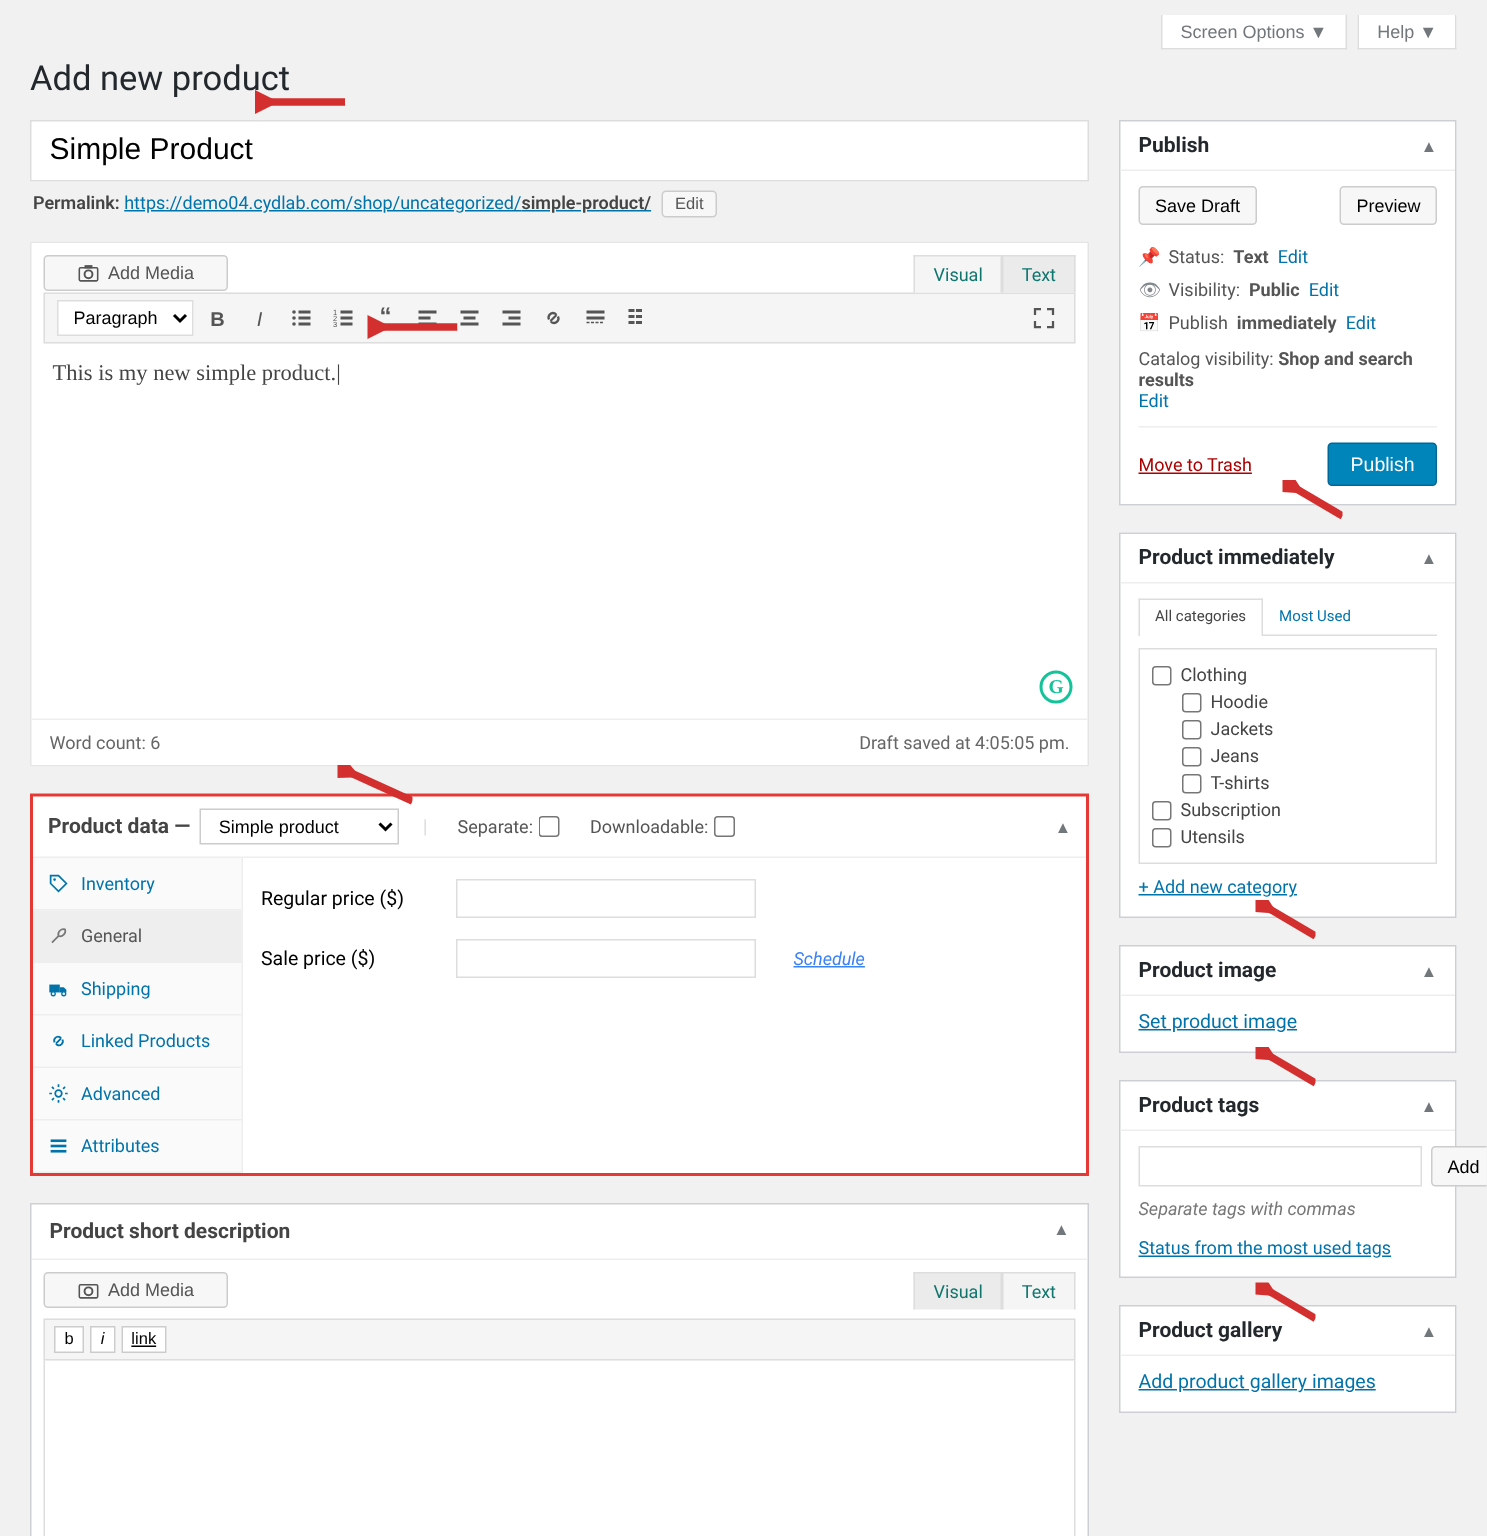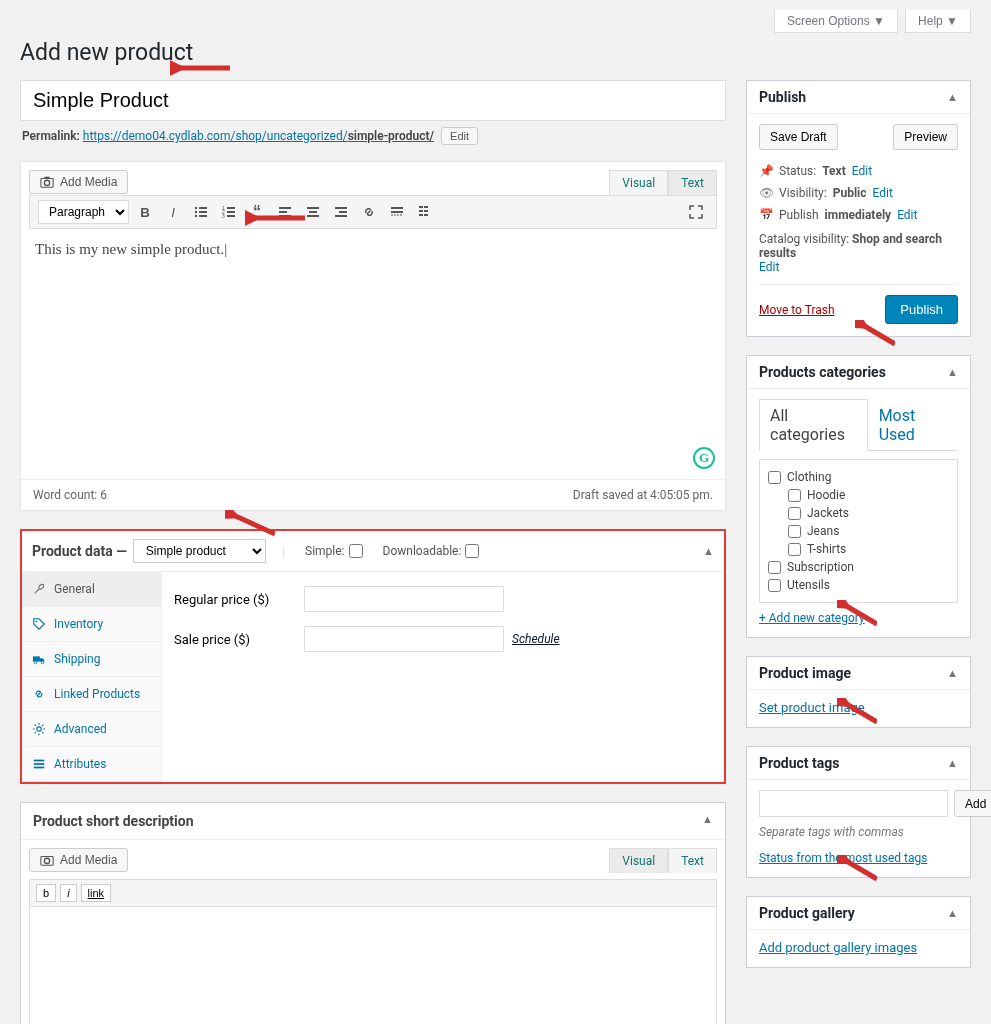--- a/index.html
+++ b/index.html
@@ -25,21 +25,21 @@
 
   .postbox { background: #fff; border: 1px solid #ccd0d4; margin-bottom: 18px; }
   .postbox-header { padding: 8px 12px; border-bottom: 1px solid #eee; display: flex; align-items: center; justify-content: space-between; }
   .postbox-header h2 { font-size: 14px; font-weight: 700; color: #23282d; }
   .toggle-indicator { color: #72777c; font-size: 11px; cursor: pointer; }
   .postbox-body { padding: 10px 12px 12px 12px; }
 
   
   .editor-block { background: #fff; border: 1px solid #e5e5e5; margin-top: 16px; }
   .editor-top { display:flex; justify-content: space-between; align-items: flex-start; padding: 8px 8px 0 8px; }
-  .add-media-btn { border:1px solid #ccc; background:#f7f7f7; padding:4px 10px; font-size:12px; border-radius:3px; cursor:pointer; display:flex; gap:6px; color:#555; }
+  .add-media-btn { border:1px solid #ccc; background:#f7f7f7; padding:4px 22px; font-size:12px; border-radius:3px; cursor:pointer; display:flex; gap:6px; color:#555; }
   .editor-tabs { display:flex; }
   .editor-tab { border:1px solid #ddd; border-bottom:none; background:#ebebeb; padding:5px 12px; font-size:12px; cursor:pointer; color:#0f766e; }
   .editor-tab.active { background:#f5f5f5; }
   .toolbar { border:1px solid #ddd; background:#f5f5f5; display:flex; align-items:center; gap:4px; padding:4px 8px; margin:0 8px; }
   .tb-select { border:1px solid #ddd; background:#fff; padding:3px 6px; font-size:12px; cursor:pointer; }
   .tb-btn { width:24px; height:24px; border:none; background:transparent; cursor:pointer; color:#555; display:flex; align-items:center; justify-content:center; }
   .tb-btn svg { width:16px; height:16px; }
   .tb-spacer { flex:1; }
   .editor-area { min-height: 250px; padding: 12px 14px; font-family: Georgia, serif; font-size: 15px; position:relative; }
   .grammarly { position:absolute; right:10px; bottom:10px; width:22px; height:22px; border-radius:50%; border:2px solid #15c39a; display:flex; align-items:center; justify-content:center; color:#15c39a; font-weight:bold; font-size:13px; }
@@ -54,41 +54,41 @@
   .pd-ck input { width:14px; height:14px; }
   .pd-body { display:flex; }
   .pd-side { width:140px; background:#fafafa; border-right:1px solid #eee; }
   .pd-side .item { padding:10px 10px; font-size:12px; color:#0073aa; cursor:pointer; display:flex; align-items:center; gap:8px; border-bottom:1px solid #eee; }
   .pd-side .item.active { background:#eee; color:#555; }
   .pd-side .ico { width:14px; height:14px; display:inline-block; }
   .pd-panel { flex:1; padding:14px 12px; }
   .form-row { display:flex; align-items:center; margin-bottom:14px; }
   .form-row label { width:130px; font-size:13px; color:#000000; }
   .form-row input[type=text] { border:1px solid #ddd; padding:5px 8px; width:200px; font-size:12px; }
-  .schedule { font-size:12px; font-style:italic; text-decoration:underline; margin-left:8px; color:#0f172a; cursor:pointer; }
+  .schedule { font-size:12px; font-style:italic; text-decoration:underline; margin-left:25px; color:#3b82f6; cursor:pointer; }
 
   
   .short-desc { margin-top:18px; border:1px solid #ccd0d4; background:#fff; }
   .sd-head { padding:10px 12px; border-bottom:1px solid #eee; font-weight:700; font-size:14px; display:flex; justify-content:space-between; }
   .sd-body { padding:8px; }
   .sd-toolbar { border:1px solid #ddd; background:#f5f5f5; padding:4px 6px; display:flex; gap:4px; margin-top:6px; }
   .sd-toolbar button { border:1px solid #ccc; background:#fff; padding:2px 6px; font-size:11px; cursor:pointer; }
   .sd-area { border:1px solid #ddd; border-top:none; min-height:160px; }
 
   
   .pub-row { font-size:12px; color:#555; padding:4px 0; display:flex; align-items:center; gap:6px; }
   .pub-ico { width:14px; color:#82878c; }
   .catalog { font-size:12px; color:#555; margin-top:6px; }
   .trash { color:#a00; text-decoration:underline; font-size:12px; }
   .btn { border:1px solid #ccc; background:#f7f7f7; padding:5px 10px; font-size:12px; border-radius:3px; cursor:pointer; }
   .btn-primary { background:#0085ba; border:1px solid #006799; color:#fff; padding:6px 14px; font-size:13px; border-radius:3px; cursor:pointer; }
   .pub-foot { display:flex; justify-content:space-between; align-items:center; margin-top:10px; padding-top:10px; border-top:1px solid #eee; }
 
   .cat-tabs { display:flex; gap:0; margin-bottom:8px; border-bottom:1px solid #ddd; }
-  .cat-tab { padding:6px 10px; font-size:16px; border:1px solid transparent; border-bottom:none; cursor:pointer; }
+  .cat-tab { padding:6px 10px; font-size:10px; border:1px solid transparent; border-bottom:none; cursor:pointer; }
   .cat-tab.active { border-color:#ddd; background:#fff; margin-bottom:-1px; }
   .cat-list { border:1px solid #ddd; padding:8px; font-size:12px; }
   .cat-list label { display:flex; align-items:center; gap:6px; padding:2px 0; }
   .cat-list .indent { padding-left:20px; }
   .add-cat { font-size:12px; color:#0073aa; text-decoration:underline; cursor:pointer; margin-top:8px; display:inline-block; }
 
   .tag-input-row { display:flex; gap:6px; }
   .tag-input-row input { flex:1; border:1px solid #ddd; padding:5px; }
 
   .arrow { position:absolute; pointer-events:none; }
@@ -220,44 +220,44 @@
         </div>
       </div>
 
       
       <div class="product-data-box">
         <div class="pd-header">
           <strong>Product data —</strong>
           <select class="pd-select"><option>Simple product</option></select>
           <span style="color:#ddd;margin-left:10px">|</span>
           <label class="pd-ck">
-              <span>Simple:</span>
+              <span>Separate:</span>
               <input type="checkbox" style="">
             </label>
           <label class="pd-ck">
               <span>Downloadable:</span>
               <input type="checkbox" style="">
             </label>
           <span style="flex:1"></span>
           <span class="toggle-indicator">▲</span>
         </div>
         <div class="pd-body">
           <div class="pd-side">
-            <div class="item active">
-              <svg class="ico" viewBox="0 0 16 16">
-                  <path d="M13 3a4 4 0 00-5 5L3 13l0 0 5-5a4 4 0 005-5z" fill="none" stroke="#777" stroke-width="1.3"></path>
-                </svg>
-              <span>General</span>
-            </div>
             <div class="item">
               <svg class="ico" viewBox="0 0 16 16">
                   <path d="M2 2h6l6 6-6 6-6-6z" fill="none" stroke="#0073aa" stroke-width="1.3"></path>
                   <circle cx="5" cy="5" r="1" fill="#0073aa"></circle>
                 </svg>
               <span>Inventory</span>
+            </div>
+            <div class="item active">
+              <svg class="ico" viewBox="0 0 16 16">
+                  <path d="M13 3a4 4 0 00-5 5L3 13l0 0 5-5a4 4 0 005-5z" fill="none" stroke="#777" stroke-width="1.3"></path>
+                </svg>
+              <span>General</span>
             </div>
             <div class="item">
               <svg class="ico" viewBox="0 0 16 16">
                   <rect x="1" y="5" width="8" height="6" fill="#0073aa"></rect>
                   <path d="M9 7h3l2 2v2h-5z" fill="#0073aa"></path>
                   <circle cx="4" cy="12" r="1.5" fill="#fff" stroke="#0073aa"></circle>
                   <circle cx="12" cy="12" r="1.5" fill="#fff" stroke="#0073aa"></circle>
                 </svg>
               <span>Shipping</span>
             </div>
@@ -359,21 +359,21 @@
           <div class="catalog"><span>Catalog visibility:</span> <b>Shop and search results</b><br><a href="#">Edit</a></div>
           <div class="pub-foot">
             <a href="#" class="trash">Move to Trash</a>
             <button class="btn-primary">Publish</button>
           </div>
         </div>
       </div>
 
       <div class="postbox">
         <div class="postbox-header">
-            <h2>Products categories</h2>
+            <h2>Product immediately</h2>
             <span class="toggle-indicator">▲</span>
           </div>
         <div class="postbox-body">
           <div class="cat-tabs">
             <div class="cat-tab active">All categories</div>
             <div class="cat-tab" style="color:#0073aa">Most Used</div>
           </div>
           <div class="cat-list" id="cat-list">
               <label>
                 <input type="checkbox" style="">

